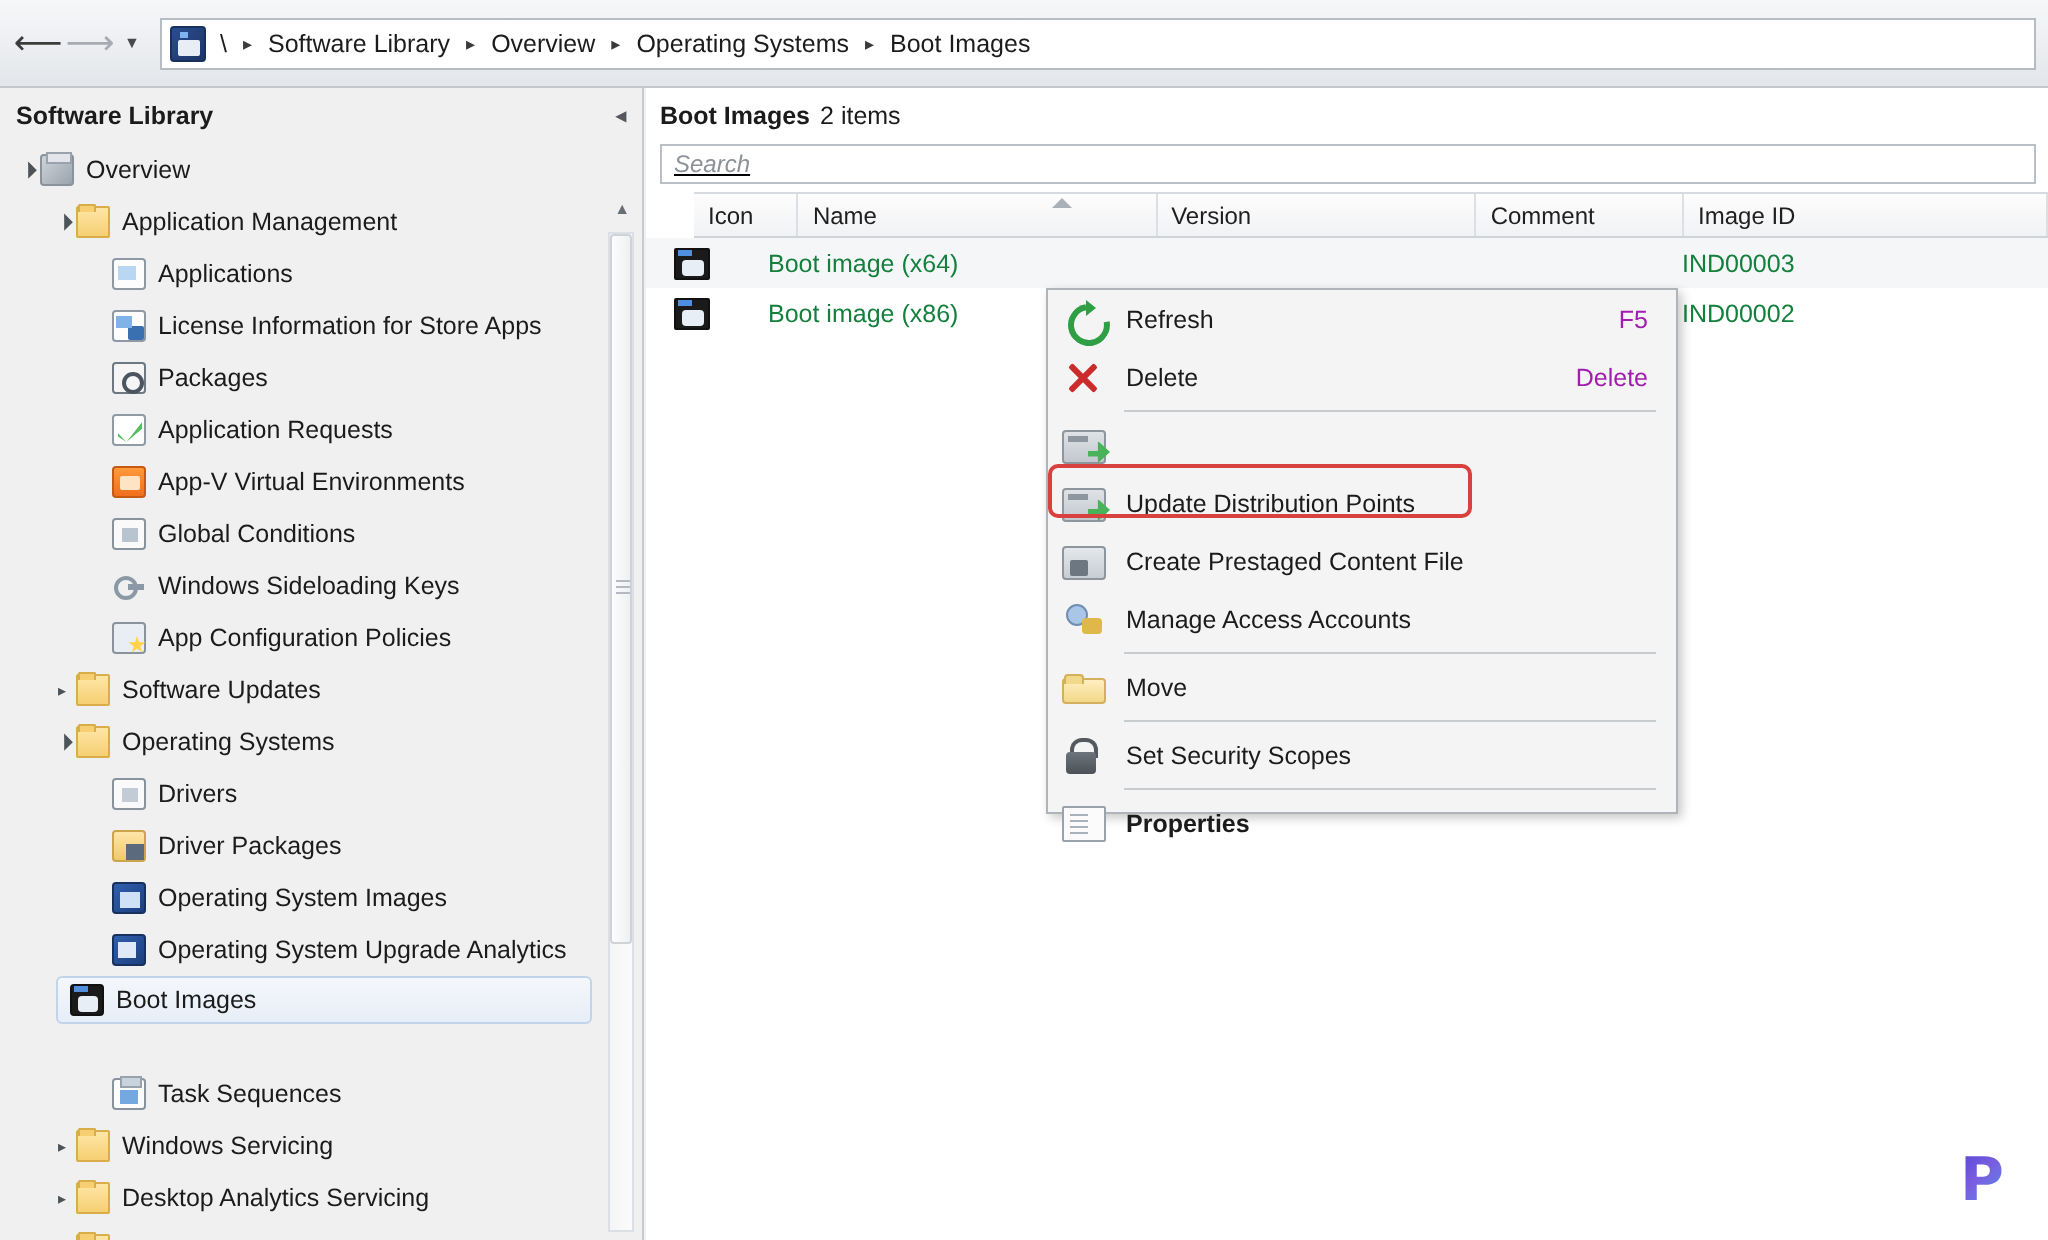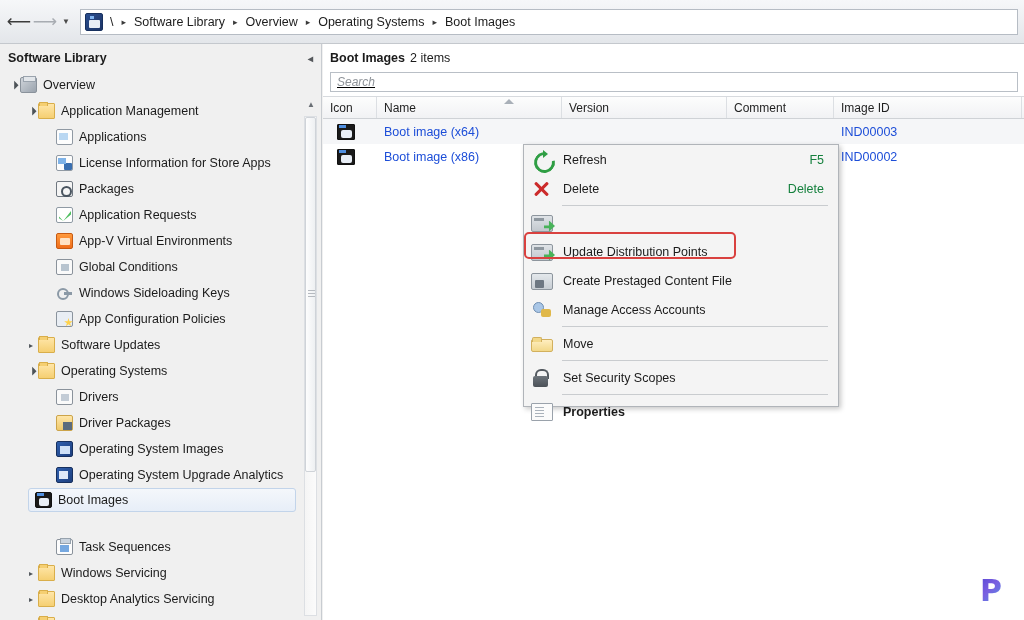--- a/index.html
+++ b/index.html
@@ -155,33 +155,33 @@
   .searchrow { padding: 1px 6px 4px 7px; }
   .searchbox {
     height: 20px; border: 1px solid #b9bfc6; background:#fff;
     display:flex; align-items:center; padding-left:6px;text-decoration:underline;
   }
   .searchbox .ph { font-size: 12px; color:#8d9298; font-style: italic; }
 
   .grid-head {
     display: flex; height: 23px;
     background: linear-gradient(to bottom,#fdfdfd,#f1f2f4);
-    border-top: 1px solid #d7dade; border-bottom: 1px solid #cfd2d6;
+    border-top: 1px solid #d7dade; border-bottom: 1px solid #cfd2d6; margin-left: 24px;
   }
   .gh {
     font-size: 12px; color:#1f1f1f; display:flex; align-items:flex-end;
     padding: 0 0 3px 7px; border-right: 1px solid #dcdfe3; position:relative;
   }
   .sort-asc {
     position:absolute; left: 127px; top: 2px; width:0;height:0;
     border-left:5px solid transparent; border-right:5px solid transparent;
     border-bottom:5px solid #a9b0b8;
   }
   .grid-body { position:relative; }
-  .row { display:flex; height: 25px; align-items:center; font-size: 12.5px; color:#1d4ed8; }
+  .row { display:flex; height: 25px; align-items:center; font-size: 12.5px; color:#15803d; }
   .row.selrow { background: #f5f6f8; }
   .cell { padding-left: 7px; overflow:hidden; white-space:nowrap; }
   .cell.iconcell { display:flex; align-items:center; justify-content:flex-start; padding-left:14px; }
   .rowico {
     width: 18px; height: 16px; background:#1a1a1a; border:1px solid #111; position:relative; border-radius:1px;
   }
   .rowico::before { content:""; position:absolute; left:1px; top:0px; width:7px; height:3px; background:#4f8fe0; }
   .rowico::after { content:""; position:absolute; left:3px; top:5px; width:11px; height:8px; background:#e8eef6; border-radius:2px; }
 
   
@@ -193,21 +193,21 @@
   }
   .mi {
     position: relative; height: 29px; display:flex; align-items:center;
     font-size: 12.5px; color:#1b1b1b;
   }
   .mi .mico {
     width: 22px; height: 20px; flex: 0 0 22px; margin-left: 7px; margin-right: 10px;
     position: relative;
   }
   .mi .mlabel { flex: 1; }
-  .mi .mkey { margin-right: 14px; font-size: 12.5px; color:#15803d; }
+  .mi .mkey { margin-right: 14px; font-size: 12.5px; color:#a21caf; }
   .mi.bold .mlabel { font-weight: bold; }
   .msep { height: 1px; background: #c9cccf; margin: 2px 10px 2px 38px; }
 
   
   .mico.refresh::before {
     content:""; position:absolute; left:3px; top:2px; width:15px; height:15px;
     border:3px solid #2f9e44; border-radius:50%; border-top-color: transparent;
     transform: rotate(35deg);
   }
   .mico.refresh::after {

